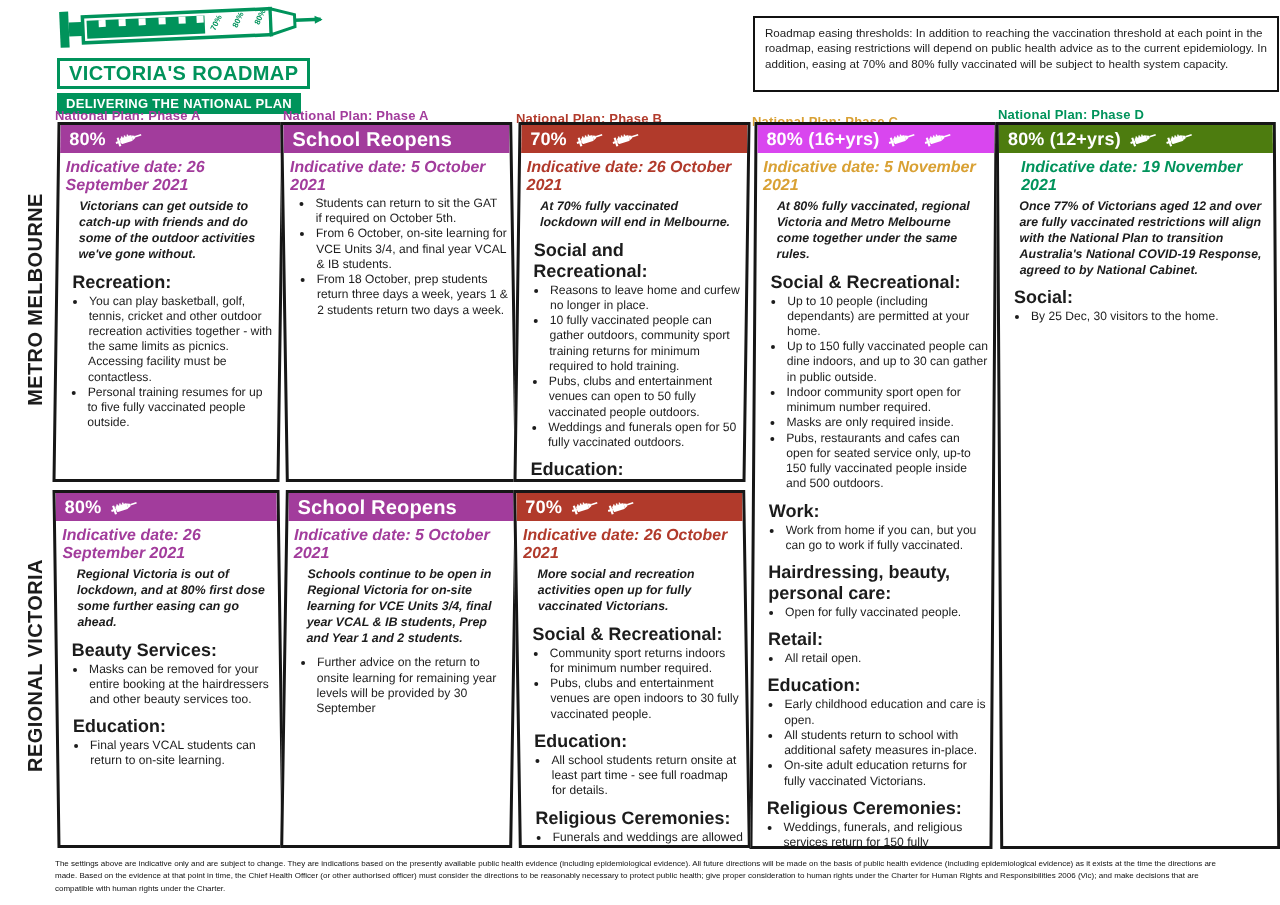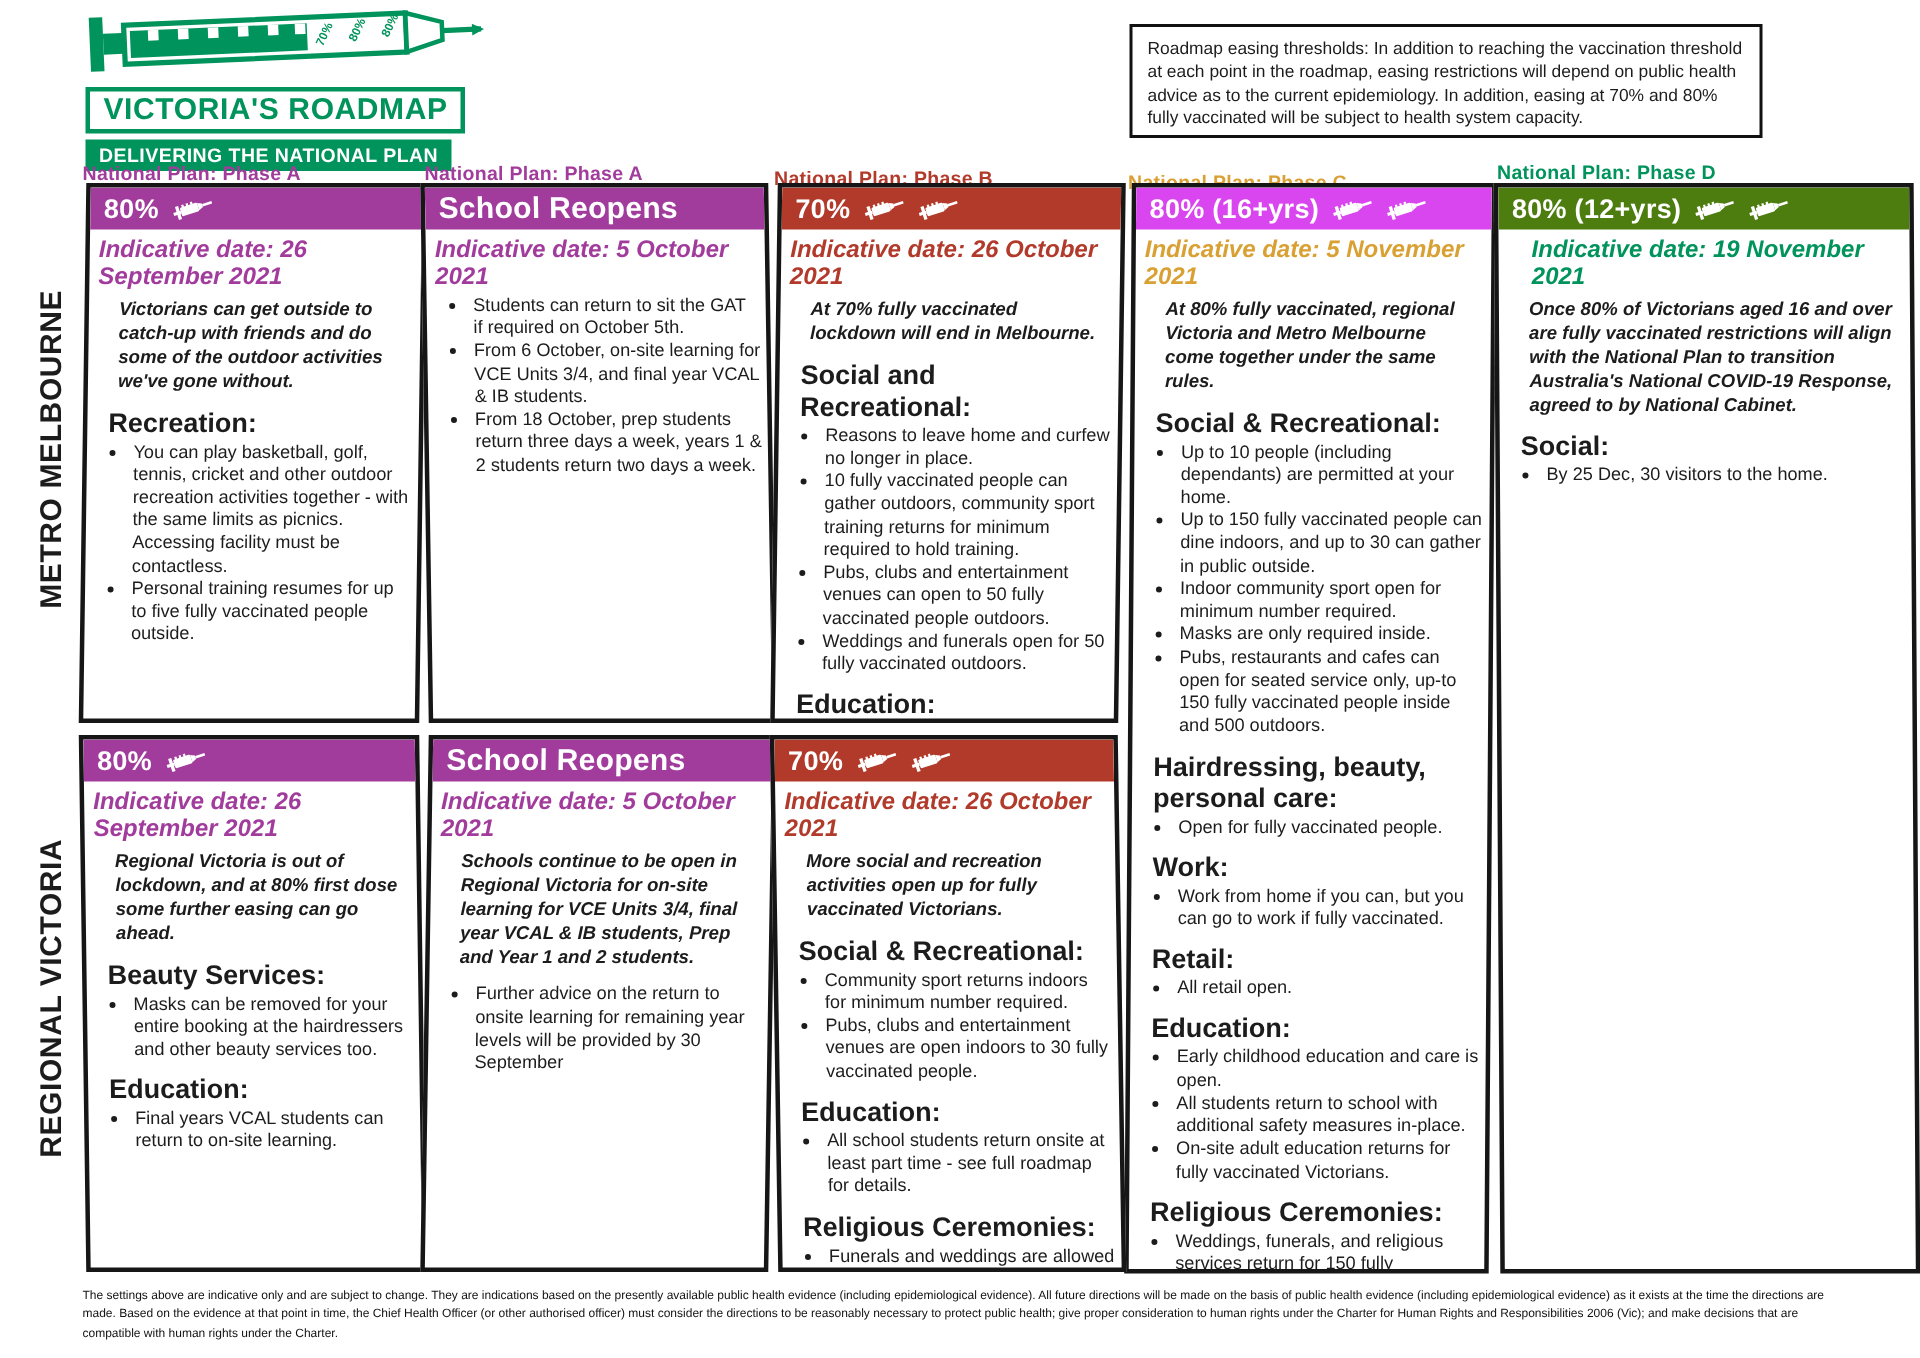--- a/index.html
+++ b/index.html
@@ -3,21 +3,21 @@
 <meta charset="utf-8">
 <style>
   *{margin:0;padding:0;box-sizing:border-box}
   html,body{width:1280px;height:905px}
   body{position:relative;background:#fff;font-family:"Liberation Sans",sans-serif;color:#1c1c1c;overflow:hidden}
   :root{--green:#00935b;--border:#161616}
   .logo{position:absolute;left:57px;top:8px}
   .logo-syringe{display:block;transform:rotate(-2.5deg);transform-origin:left center;margin-bottom:2px}
   .logo-title{display:inline-block;border:3px solid var(--green);color:var(--green);font-weight:bold;font-size:20px;padding:1px 9px;letter-spacing:.4px}
   .logo-sub{display:table;background:var(--green);color:#fff;font-weight:bold;font-size:13px;padding:3px 9px;margin-top:4px;letter-spacing:.3px}
-  .threshold{position:absolute;left:753px;top:16px;width:422px;height:76px;border:2.5px solid #111;padding:7px 10px;font-size:11.6px;line-height:1.32}
+  .threshold{position:absolute;left:753px;top:16px;width:526px;height:76px;border:2.5px solid #111;padding:7px 10px;font-size:11.6px;line-height:1.32}
   .phase-label{position:absolute;font-size:13px;font-weight:bold;letter-spacing:.2px}
   .row-label{position:absolute;width:340px;text-align:center;font-weight:bold;font-size:20px;letter-spacing:.4px;transform:rotate(-90deg);white-space:nowrap}
   .card{position:absolute;border:3px solid var(--border);background:#fff;overflow:hidden}
   .card-header{display:flex;align-items:center;gap:9px;color:#fff;font-weight:bold;padding:2px 9px;min-height:28px}
   .card-title{font-size:18px;letter-spacing:.2px}
   .card-header.big .card-title{font-size:20px}
   .syr{display:inline-flex}
   .syr svg{display:block}
   .card-date{font-size:16px;font-weight:bold;font-style:italic;padding:5px 8px 2px 6px}
   .card-intro{font-size:12.4px;font-weight:bold;font-style:italic;line-height:1.28;margin:3px 8px 9px 20px}
@@ -204,29 +204,29 @@
         <div class="sec-h">Social &amp; Recreational:</div>
         <ul>
           <li>Up to 10 people (including dependants) are permitted at your home.</li>
           <li>Up to 150 fully vaccinated people can dine indoors, and up to 30 can gather in public outside.</li>
           <li>Indoor community sport open for minimum number required.</li>
           <li>Masks are only required inside.</li>
           <li>Pubs, restaurants and cafes can open for seated service only, up-to 150 fully vaccinated people inside and 500 outdoors.</li>
         </ul>
       </div>
       <div class="sec">
+        <div class="sec-h">Work:</div>
+        <ul>
+          <li>Work from home if you can, but you can go to work if fully vaccinated.</li>
+        </ul>
+      </div>
+      <div class="sec">
         <div class="sec-h">Hairdressing, beauty, personal care:</div>
         <ul>
           <li>Open for fully vaccinated people.</li>
-        </ul>
-      </div>
-      <div class="sec">
-        <div class="sec-h">Work:</div>
-        <ul>
-          <li>Work from home if you can, but you can go to work if fully vaccinated.</li>
         </ul>
       </div>
       <div class="sec">
         <div class="sec-h">Retail:</div>
         <ul>
           <li>All retail open.</li>
         </ul>
       </div>
       <div class="sec">
         <div class="sec-h">Education:</div>
@@ -269,21 +269,21 @@
               <rect x="6.5" y="4.5" width="1.5" height="2"></rect>
               <rect x="9.5" y="4.5" width="1.5" height="2"></rect>
               <rect x="12.5" y="4.5" width="1.5" height="2"></rect>
               <polygon points="17,6.5 20,7.8 20,10.2 17,11.5"></polygon>
               <rect x="20" y="8.2" width="6.5" height="1.6"></rect>
             </g>
           </svg>
         </span>
       </div>
       <div class="card-date" style="color: rgb(0, 147, 91); margin-left: 16px;">Indicative date: 19 November 2021</div>
-      <div class="card-intro">Once 80% of Victorians aged 16 and over are fully vaccinated restrictions will align with the National Plan to transition Australia's National COVID-19 Response, agreed to by National Cabinet.</div>
+      <div class="card-intro">Once 77% of Victorians aged 12 and over are fully vaccinated restrictions will align with the National Plan to transition Australia's National COVID-19 Response, agreed to by National Cabinet.</div>
       <div class="sec">
         <div class="sec-h">Social:</div>
         <ul>
           <li>By 25 Dec, 30 visitors to the home.</li>
         </ul>
       </div>
     </div>
     <div class="card" style="left: 55px; top: 490px; width: 227px; height: 358px; transform: skewX(0.8deg);">
       <div class="card-header" style="background: rgb(162, 60, 156);">
         <span class="card-title">80%</span>

